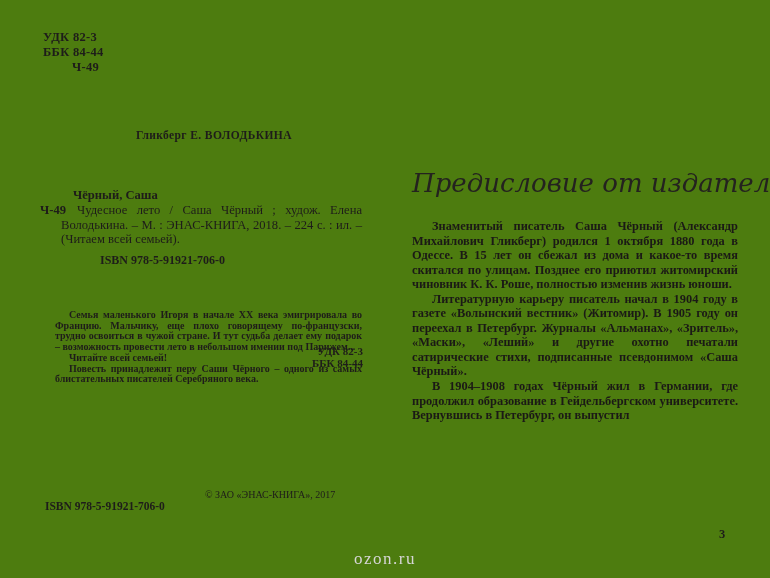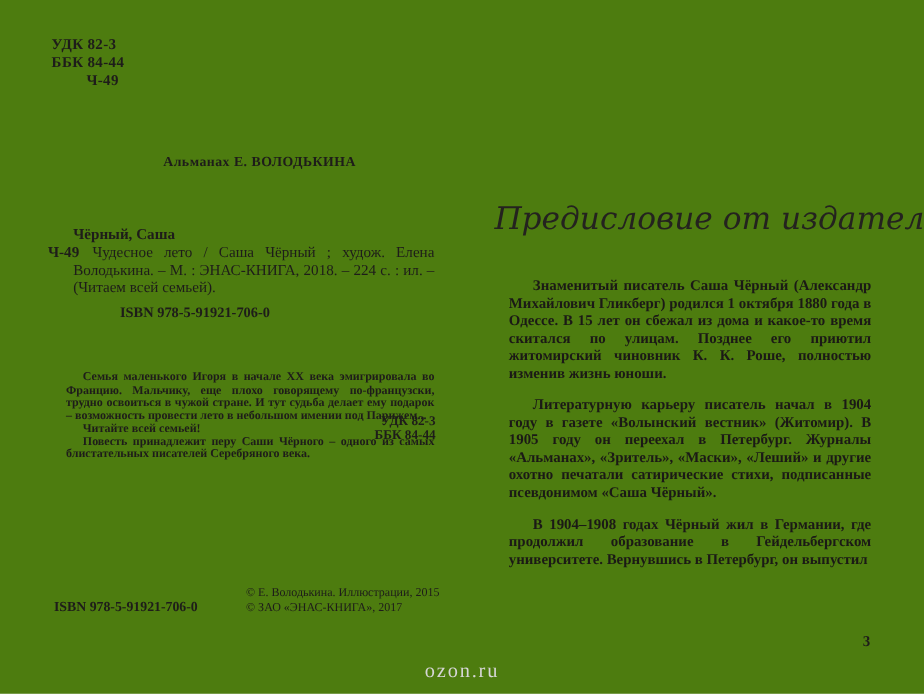--- a/index.html
+++ b/index.html
@@ -23,21 +23,21 @@
   }
   .udk-block .indent { padding-left: 29px; }
 
   .artist-line {
     left: 136px; top: 129px;
     font-size: 11.5px; font-weight: bold;
     letter-spacing: 0.4px; white-space: nowrap;
   }
 
   .bib { left: 61px; top: 188px; width: 301px; }
-  .bib-author { font-weight: bold; font-size: 12.6px; }
+  .bib-author { font-weight: bold; font-size: 12.6px; margin-left: 12px; }
   .bib-code {
     position: absolute; left: -21px; top: 15px;
     font-weight: bold; font-size: 12.6px;
   }
   .bib-desc {
     font-size: 12.6px; font-weight: normal;
     line-height: 14.6px; text-align: justify; text-indent: 16px;
   }
   .bib-isbn {
     font-weight: bold; font-size: 12px;
@@ -76,21 +76,21 @@
     text-align: center; white-space: nowrap;
     color: #24221f;
   }
 
   .preface-body {
     left: 412px; top: 219px; width: 326px;
     font-size: 12.4px; font-weight: bold;
     line-height: 14.55px; text-align: justify;
     color: #1b1916;
   }
-  .preface-body p { margin: 12px; text-indent: 20px; }
+  .preface-body p { margin: 0; text-indent: 20px; }
 
   .page-number {
     left: 719px; top: 527px;
     font-size: 12.5px; font-weight: bold;
   }
 
   
   .watermark {
     left: 50%; top: 549px;
     transform: translateX(-50%);
@@ -103,21 +103,21 @@
 <body>
 
 <div class="scan">
 
   <div class="abs udk-block">
     <div>УДК 82-3</div>
     <div>ББК 84-44</div>
     <div class="indent">Ч-49</div>
   </div>
 
-  <div class="abs artist-line">Альманах Е. ВОЛОДЬКИНА</div>
+  <div class="abs artist-line">Гликберг Е. ВОЛОДЬКИНА</div>
 
   <div class="abs bib">
     <div class="bib-author">Чёрный, Саша</div>
     <div class="bib-code">Ч-49</div>
     <div class="bib-desc">Чудесное лето / Саша Чёрный ; худож. Елена Володькина. – М. : ЭНАС-КНИГА, 2018. – 224 с. : ил. – (Читаем всей семьей).</div>
     <div class="bib-isbn">ISBN 978-5-91921-706-0</div>
   </div>
 
   <div class="abs annotation">
     <p>Семья маленького Игоря в начале XX века эмигрировала во Францию. Мальчику, еще плохо говорящему по-французски, трудно освоиться в чужой стране. И тут судьба делает ему подарок – возможность провести лето в небольшом имении под Парижем...</p>
@@ -126,21 +126,20 @@
   </div>
 
   <div class="abs udk-footer">
     <div>УДК 82-3</div>
     <div>ББК 84-44</div>
   </div>
 
   <div class="abs isbn-footer">ISBN 978-5-91921-706-0</div>
 
   <div class="abs copyrights">
-    <div>© Е. Володькина. Иллюстрации, 2015</div>
     <div>© ЗАО «ЭНАС-КНИГА», 2017</div>
   </div>
 
   <div class="abs preface-title">Предисловие от издательства</div>
 
   <div class="abs preface-body">
     <p>Знаменитый писатель Саша Чёрный (Александр Михайлович Гликберг) родился 1 октября 1880 года в Одессе. В 15 лет он сбежал из дома и какое-то время скитался по улицам. Позднее его приютил житомирский чиновник К. К. Роше, полностью изменив жизнь юноши.</p>
     <p>Литературную карьеру писатель начал в 1904 году в газете «Волынский вестник» (Житомир). В 1905 году он переехал в Петербург. Журналы «Альманах», «Зритель», «Маски», «Леший» и другие охотно печатали сатирические стихи, подписанные псевдонимом «Саша Чёрный».</p>
     <p>В 1904–1908 годах Чёрный жил в Германии, где продолжил образование в Гейдельбергском университете. Вернувшись в Петербург, он выпустил</p>
   </div>

